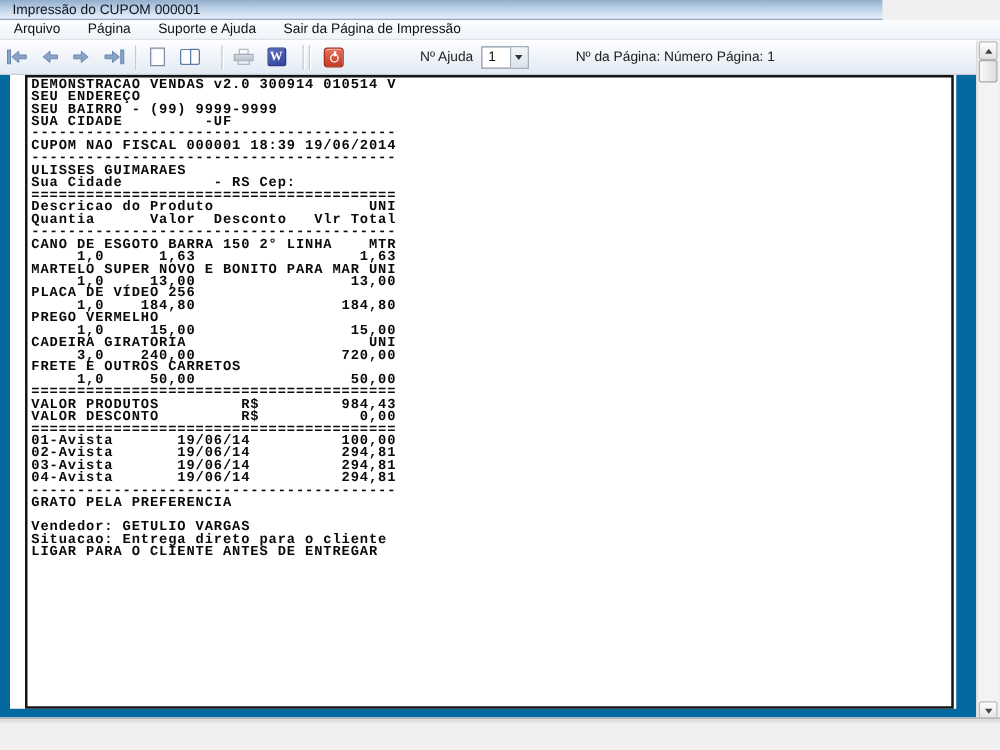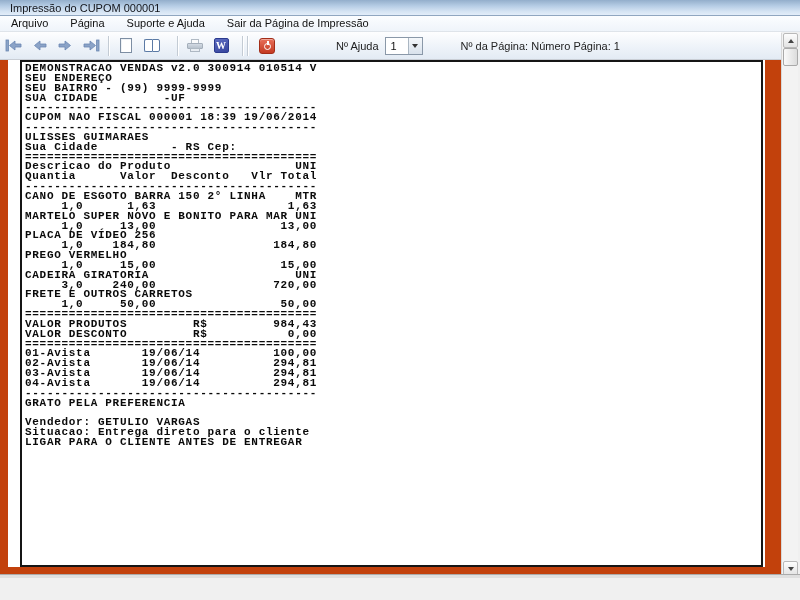--- a/index.html
+++ b/index.html
@@ -3,21 +3,21 @@
 <meta charset="utf-8">
 <style>
   * { box-sizing: border-box; }
   html,body { margin:0; padding:0; background:#888; }
   #win {
     position:relative; width:800px; height:600px; overflow:hidden;
     font-family:"Liberation Sans", sans-serif; background:#f0f0f0;
   }
   
   .titlebar {
-    position:absolute; left:0; top:0; width:800px; height:16px;
+    position:absolute; left:0; top:0; width:706px; height:16px;
     background:linear-gradient(180deg,#93aecb 0%,#b6cde5 40%,#d4e3f3 75%,#e2edf9 100%);
     border-bottom:1px solid #8fa6c0;
     display:flex; align-items:center; padding-left:10px;
     font-size:11px; color:#14161c;
   }
   
   .menubar {
     position:absolute; left:0; top:16px; width:800px; height:16px;
     background:linear-gradient(180deg,#fbfdff,#eff4fa);
     border-bottom:1px solid #dfe4ea;
@@ -90,21 +90,21 @@
     border-left:1px solid #aab6c2; display:flex; align-items:center; justify-content:center;
   }
   .combo .dd .tri {
     width:0; height:0; border-left:3.5px solid transparent;
     border-right:3.5px solid transparent; border-top:4px solid #333;
   }
   .page-info { margin-left:38px; }
   
   .preview {
     position:absolute; left:0; top:60px; width:781px; height:514px;
-    background:#c2410c; overflow:hidden;
+    background:#0369a1; overflow:hidden;
   }
   .paper {
     position:absolute; left:8px; top:0; width:757px; height:507px; background:#fff;
   }
   .page-border {
     position:absolute; left:12px; top:0; width:743px; height:507px;
     border:2px solid #151515; background:#fff;
   }
   .receipt {
     position:absolute; left:3px; top:2px; margin:0;

